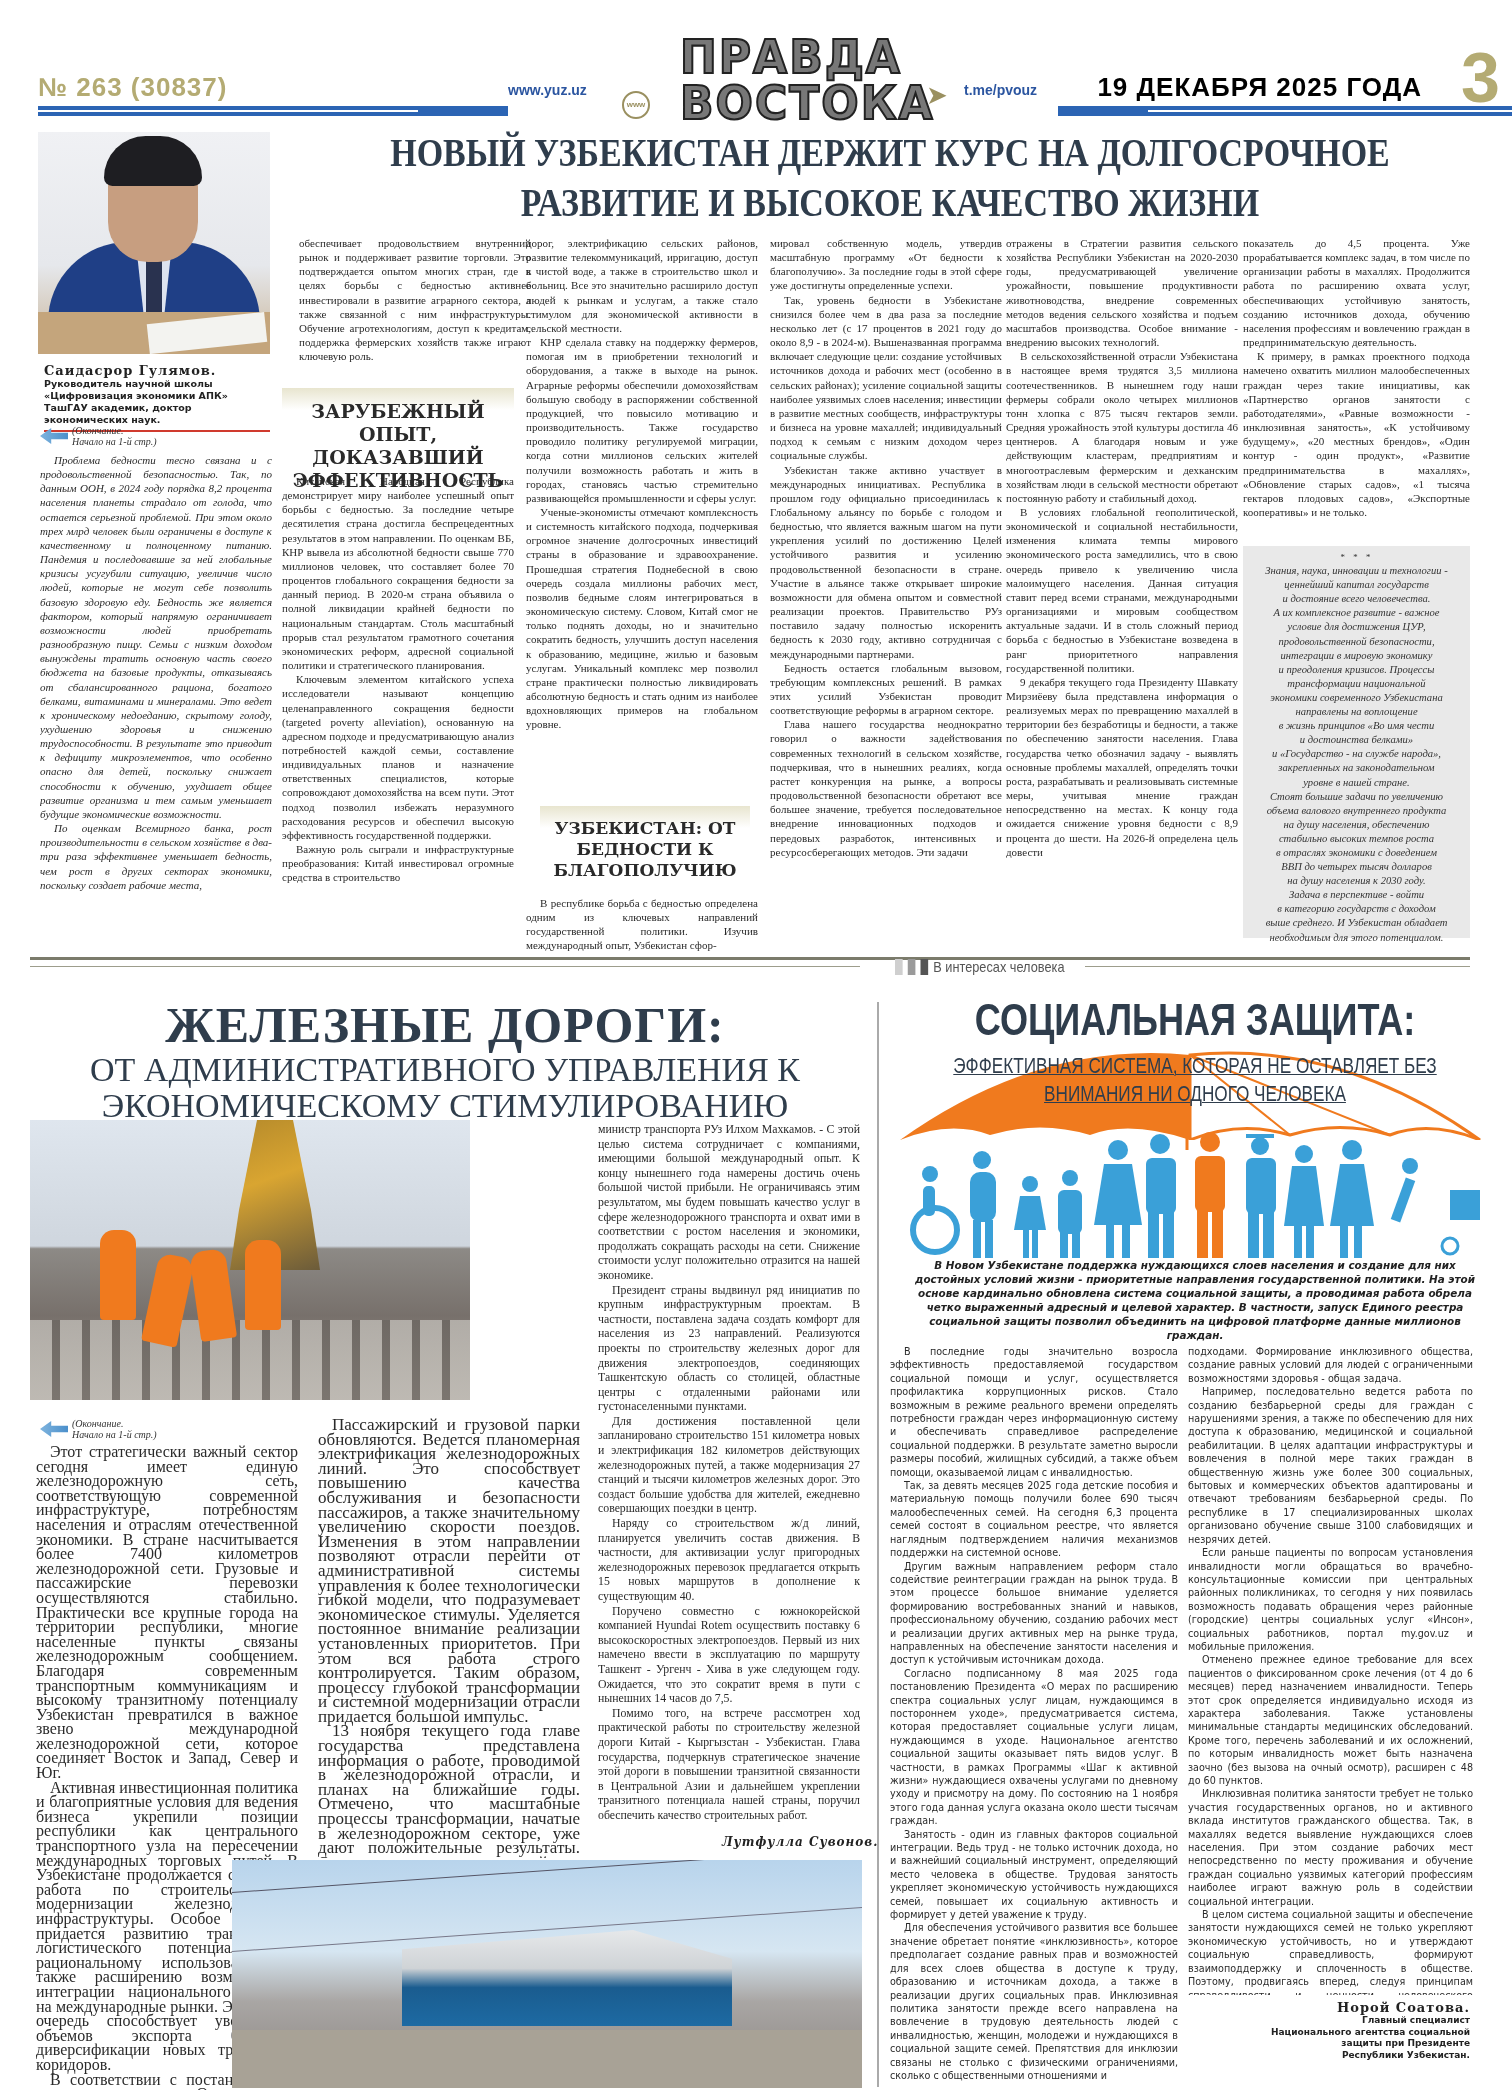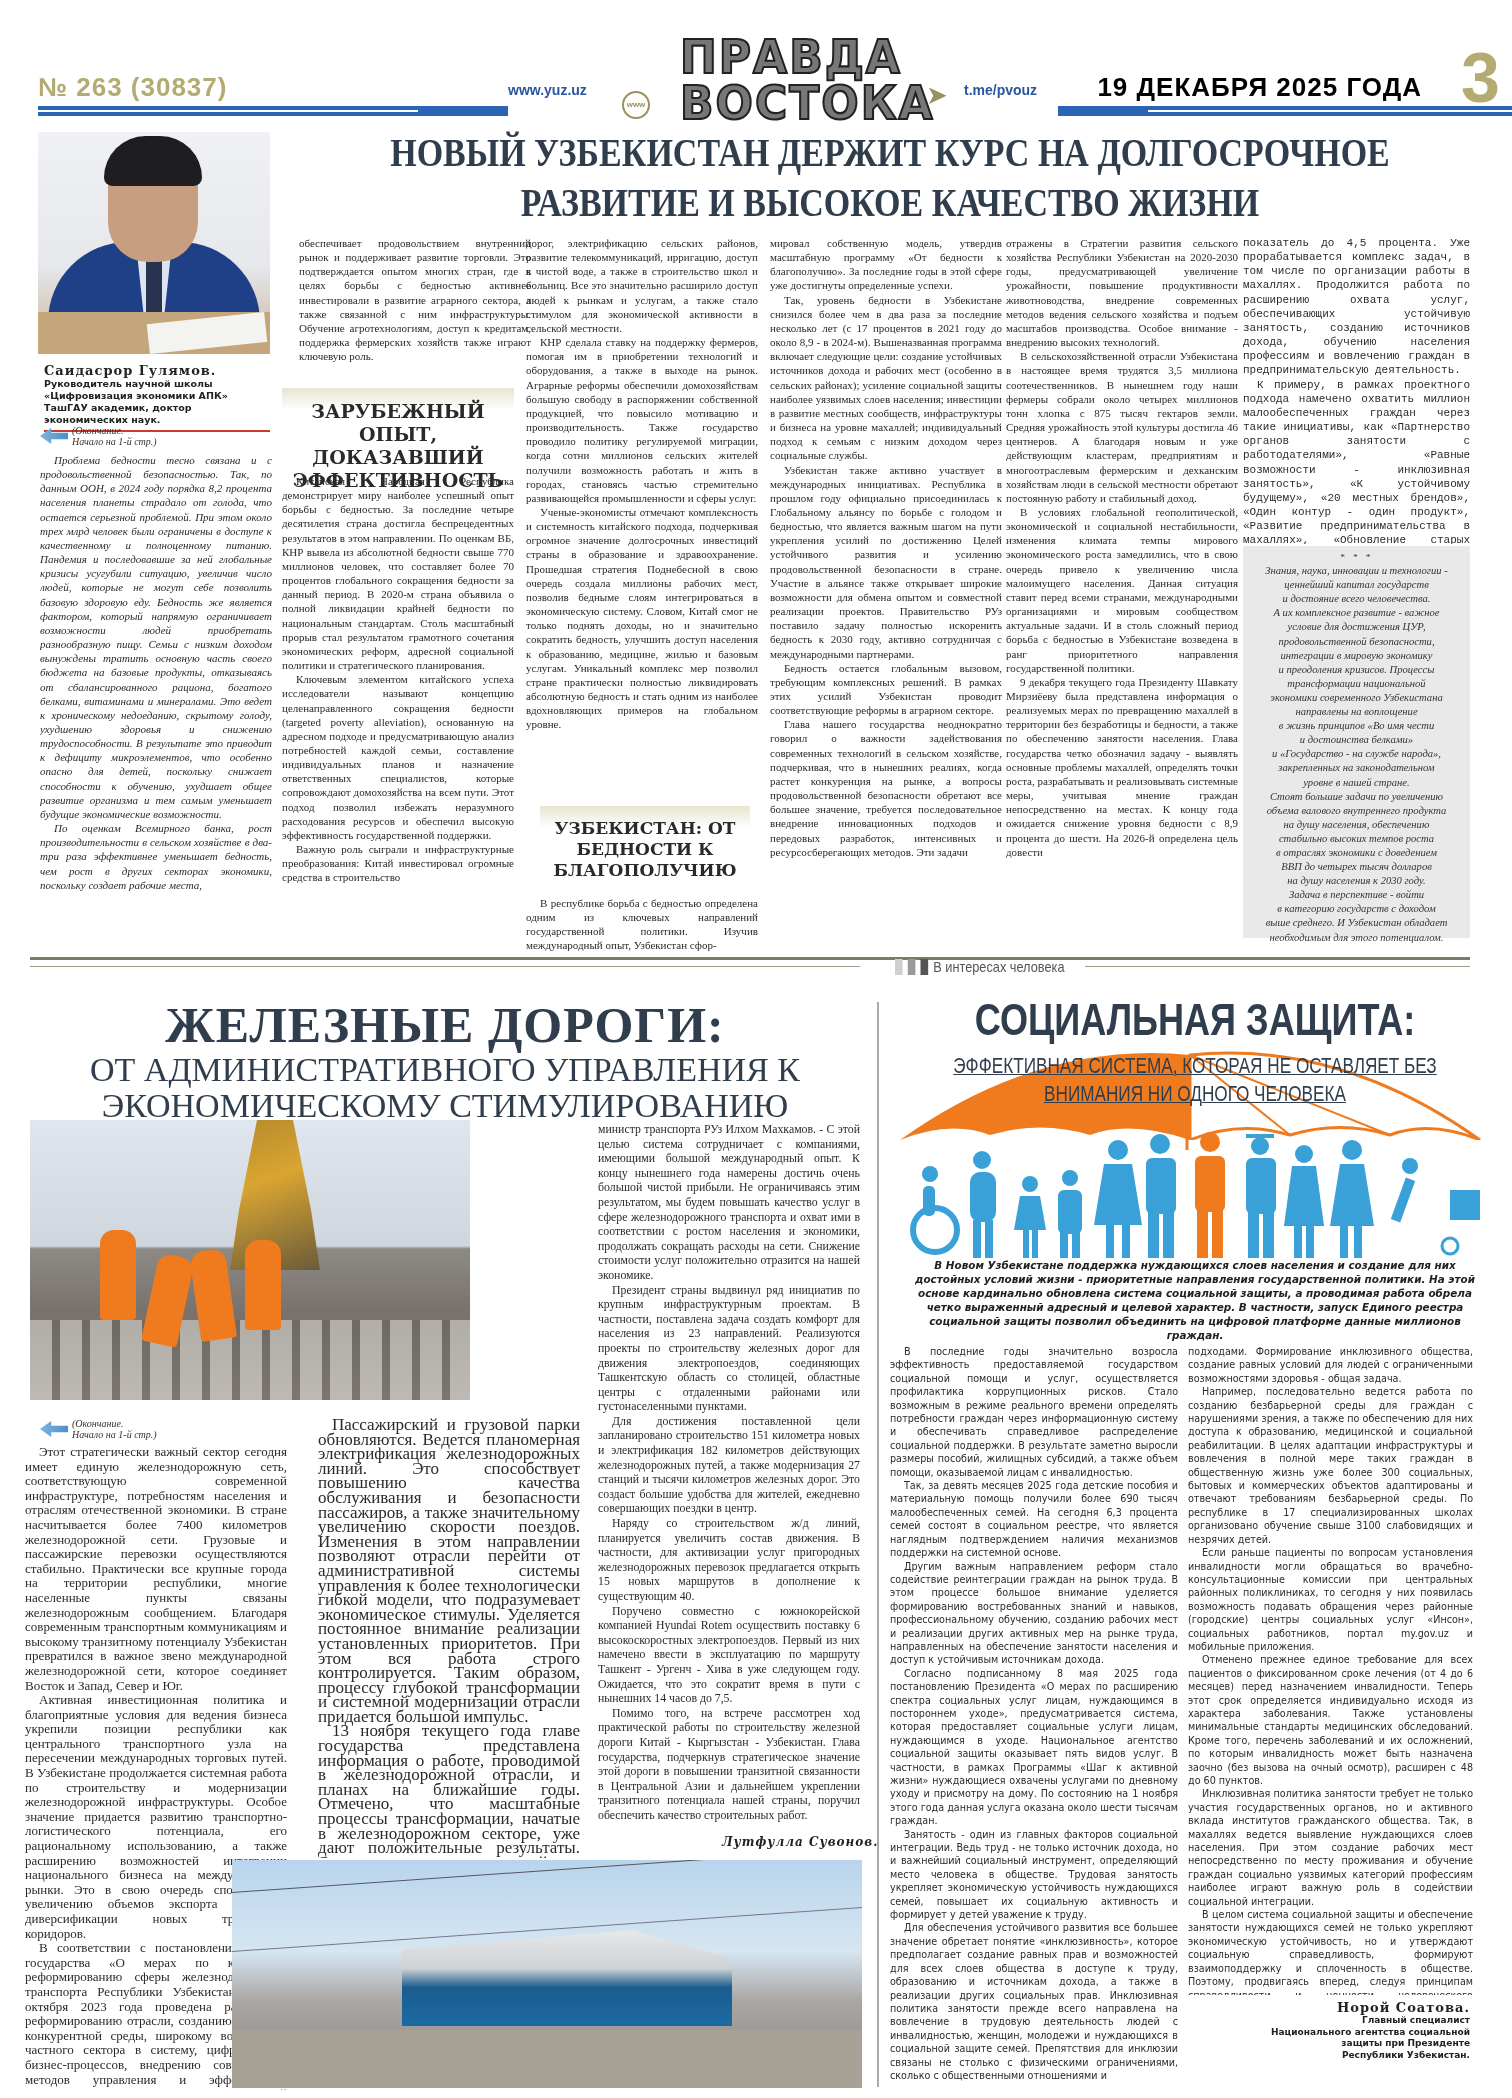--- a/index.html
+++ b/index.html
@@ -155,21 +155,21 @@
     <p>Глава нашего государства неоднократно говорил о важности задействования современных технологий в сельском хозяйстве, подчеркивая, что в нынешних реалиях, когда растет конкуренция на рынке, а вопросы продовольственной безопасности обретают все большее значение, требуется последовательное внедрение инновационных подходов и передовых разработок, интенсивных и ресурсосберегающих методов. Эти задачи</p>
   </div>
 
   <div class="col" style="left:1006px; top:236px; width:232px; height:720px;">
     <p style="text-indent:0">отражены в Стратегии развития сельского хозяйства Республики Узбекистан на 2020-2030 годы, предусматривающей увеличение урожайности, повышение продуктивности животноводства, внедрение современных методов ведения сельского хозяйства и подъем масштабов производства. Особое внимание - внедрению высоких технологий.</p>
     <p>В сельскохозяйственной отрасли Узбекистана в настоящее время трудятся 3,5 миллиона соотечественников. В нынешнем году наши фермеры собрали около четырех миллионов тонн хлопка с 875 тысяч гектаров земли. Средняя урожайность этой культуры достигла 46 центнеров. А благодаря новым и уже действующим кластерам, предприятиям и многоотраслевым фермерским и дехканским хозяйствам люди в сельской местности обретают постоянную работу и стабильный доход.</p>
     <p>В условиях глобальной геополитической, экономической и социальной нестабильности, изменения климата темпы мирового экономического роста замедлились, что в свою очередь привело к увеличению числа малоимущего населения. Данная ситуация ставит перед всеми странами, международными организациями и мировым сообществом актуальные задачи. И в столь сложный период борьба с бедностью в Узбекистане возведена в ранг приоритетного направления государственной политики.</p>
     <p>9 декабря текущего года Президенту Шавкату Мирзиёеву была представлена информация о реализуемых мерах по превращению махаллей в территории без безработицы и бедности, а также по обеспечению занятости населения. Глава государства четко обозначил задачу - выявлять основные проблемы махаллей, определять точки роста, разрабатывать и реализовывать системные меры, учитывая мнение граждан непосредственно на местах. К концу года ожидается снижение уровня бедности с 8,9 процента до шести. На 2026-й определена цель довести</p>
   </div>
 
-  <div class="col" style="left:1243px; top:236px; width:227px; height:308px;font-family:Liberation Mono, monospace;">
+  <div class="col" style="left:1243px; top:236px; width:227px; height:308px;">
     <p style="text-indent:0">показатель до 4,5 процента. Уже прорабатывается комплекс задач, в том числе по организации работы в махаллях. Продолжится работа по расширению охвата услуг, обеспечивающих устойчивую занятость, созданию источников дохода, обучению населения профессиям и вовлечению граждан в предпринимательскую деятельность.</p>
     <p>К примеру, в рамках проектного подхода намечено охватить миллион малообеспеченных граждан через такие инициативы, как «Партнерство органов занятости с работодателями», «Равные возможности - инклюзивная занятость», «К устойчивому будущему», «20 местных брендов», «Один контур - один продукт», «Развитие предпринимательства в махаллях», «Обновление старых садов», «1 тысяча гектаров плодовых садов», «Экспортные кооперативы» и не только.</p>
   </div>
 
   <aside class="quote-box">
     <div class="stars">* * *</div>
     <div id="quote-lines">
         <div>Знания, наука, инновации и технологии -</div>
         <div>ценнейший капитал государств</div>
         <div>и достояние всего человечества.</div>
@@ -216,21 +216,21 @@
     <div class="worker" style="left:120px; top:135px; transform:rotate(12deg);"></div>
     <div class="worker" style="left:165px; top:130px; transform:rotate(-8deg);"></div>
     <div class="worker" style="left:215px; top:120px;"></div>
   </div>
 
   <div class="cont-note" style="left:40px; top:1418px;">
     <span class="arrow-left"></span>
     <span><span>(Окончание.</span><br><span>Начало на 1-й стр.)</span></span>
   </div>
 
-  <div class="col" style="left:25px; top:1445px; width:262px; height:645px; font-size:13px; line-height:14.6px;">
+  <div class="col" style="left:36px; top:1445px; width:262px; height:645px; font-size:16px; line-height:14.6px;">
     <p>Этот стратегически важный сектор сегодня имеет единую железнодорожную сеть, соответствующую современной инфраструктуре, потребностям населения и отраслям отечественной экономики. В стране насчитывается более 7400 километров железнодорожной сети. Грузовые и пассажирские перевозки осуществляются стабильно. Практически все крупные города на территории республики, многие населенные пункты связаны железнодорожным сообщением. Благодаря современным транспортным коммуникациям и высокому транзитному потенциалу Узбекистан превратился в важное звено международной железнодорожной сети, которое соединяет Восток и Запад, Север и Юг.</p>
     <p>Активная инвестиционная политика и благоприятные условия для ведения бизнеса укрепили позиции республики как центрального транспортного узла на пересечении международных торговых путей. В Узбекистане продолжается системная работа по строительству и модернизации железнодорожной инфраструктуры. Особое значение придается развитию транспортно-логистического потенциала, его рациональному использованию, а также расширению возможностей интеграции национального бизнеса на международные рынки. Это в свою очередь способствует увеличению объемов экспорта благодаря диверсификации новых транзитных коридоров.</p>
     <p>В соответствии с постановлением главы государства «О мерах по коренному реформированию сферы железнодорожного транспорта Республики Узбекистан» от 10 октября 2023 года проведена работа по реформированию отрасли, созданию здоровой конкурентной среды, широкому вовлечению частного сектора в систему, цифровизации бизнес-процессов, внедрению современных методов управления и эффективного использования транзитного потенциала нашей страны.</p>
   </div>
 
   <div class="col" style="left:318px; top:1418px; width:262px; height:440px; font-size:17px; line-height:14.6px;">
     <p>Пассажирский и грузовой парки обновляются. Ведется планомерная электрификация железнодорожных линий. Это способствует повышению качества обслуживания и безопасности пассажиров, а также значительному увеличению скорости поездов. Изменения в этом направлении позволяют отрасли перейти от административной системы управления к более технологически гибкой модели, что подразумевает экономическое стимулы. Уделяется постоянное внимание реализации установленных приоритетов. При этом вся работа строго контролируется. Таким образом, процессу глубокой трансформации и системной модернизации отрасли придается большой импульс.</p>
     <p>13 ноября текущего года главе государства представлена информация о работе, проводимой в железнодорожной отрасли, и планах на ближайшие годы. Отмечено, что масштабные процессы трансформации, начатые в железнодорожном секторе, уже дают положительные результаты. Отрасль впервые за прошлый год завершила работу с чистой прибылью, а за девять месяцев 2025-го она превысила 800 миллиардов сумов. Растут объемы транзитных и пассажирских перевозок, экспорта и инвестиций.</p>
     <p>- Важнейшая задача, стоящая перед нами сегодня, - завершить процесс трансформации АО «Узбекистон темир йуллари» и снизить себестоимость производства и услуг, - говорит</p>
   </div>

